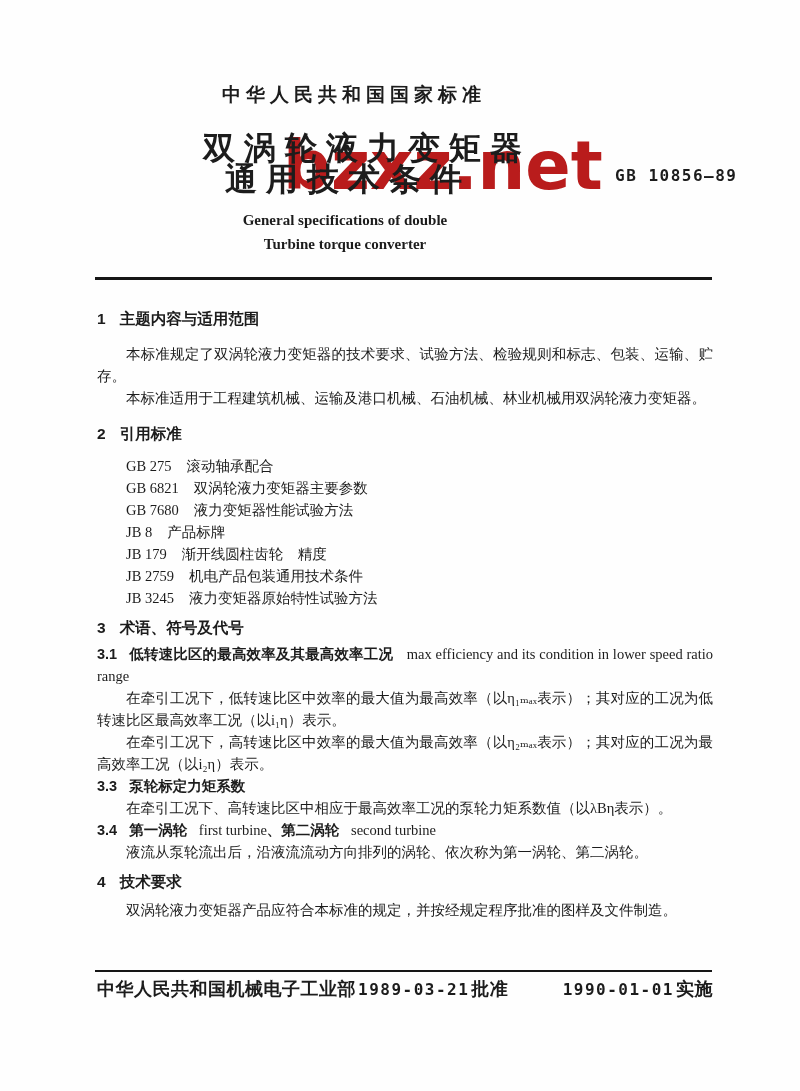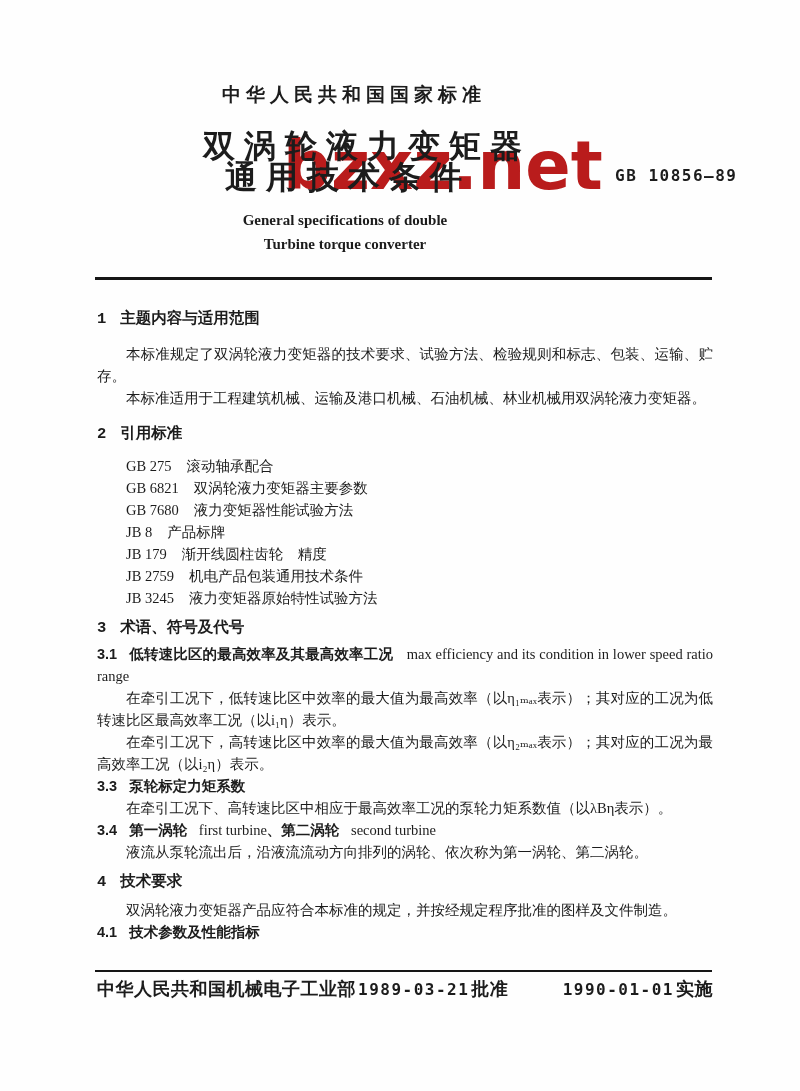--- a/index.html
+++ b/index.html
@@ -5,21 +5,21 @@
   html, body { margin: 0; padding: 0; background: #ffffff; }
   .page {
     position: relative;
     width: 800px;
     height: 1091px;
     background: #fefefe;
     overflow: hidden;
     color: #1c1c1c;
     font-family: "Liberation Serif", "DejaVu Serif", serif;
   }
-  .hei { font-family: Liberation Mono, monospace; font-weight: bold; }
+  .hei { font-family: Liberation Sans, sans-serif; font-weight: bold; }
 
   
   .watermark {
     position: absolute; left: 283px; top: 133px;
     font-family: "DejaVu Sans", sans-serif;
     font-weight: bold; font-size: 67px; line-height: 67px;
     color: #b91c1c; letter-spacing: 0px; z-index: 0;
     user-select: none;
   }
   .std-type {
@@ -133,21 +133,20 @@
     <p class="body-p">在牵引工况下，高转速比区中效率的最大值为最高效率（以η₂ₘₐₓ表示）；其对应的工况为最高效率工况（以i₂η）表示。</p>
 
     <p class="sub-h"><span class="num">3.3</span><span class="zh">泵轮标定力矩系数</span></p>
     <p class="body-p">在牵引工况下、高转速比区中相应于最高效率工况的泵轮力矩系数值（以λBη表示）。</p>
 
     <p class="sub-h"><span class="num">3.4</span><span class="zh">第一涡轮</span> <span class="en en2">first turbine</span><span class="sep">、</span><span class="zh">第二涡轮</span> <span class="en en2">second turbine</span></p>
     <p class="body-p">液流从泵轮流出后，沿液流流动方向排列的涡轮、依次称为第一涡轮、第二涡轮。</p>
 
     <p class="sec-h hei mt8"><span class="num">4</span><span>技术要求</span></p>
     <p class="body-p mt6">双涡轮液力变矩器产品应符合本标准的规定，并按经规定程序批准的图样及文件制造。</p>
-    <p class="sub-h"><span class="num">4.1</span><span class="zh">技术参数及性能指标</span></p>
 
   </div>
 
   <div class="rule rule-bottom"></div>
 
   <div class="footer">
     <div class="f-left">
       <span class="zh hei">中华人民共和国机械电子工业部</span>
       <span class="date">1989-03-21</span>
       <span class="zh hei">批准</span>

